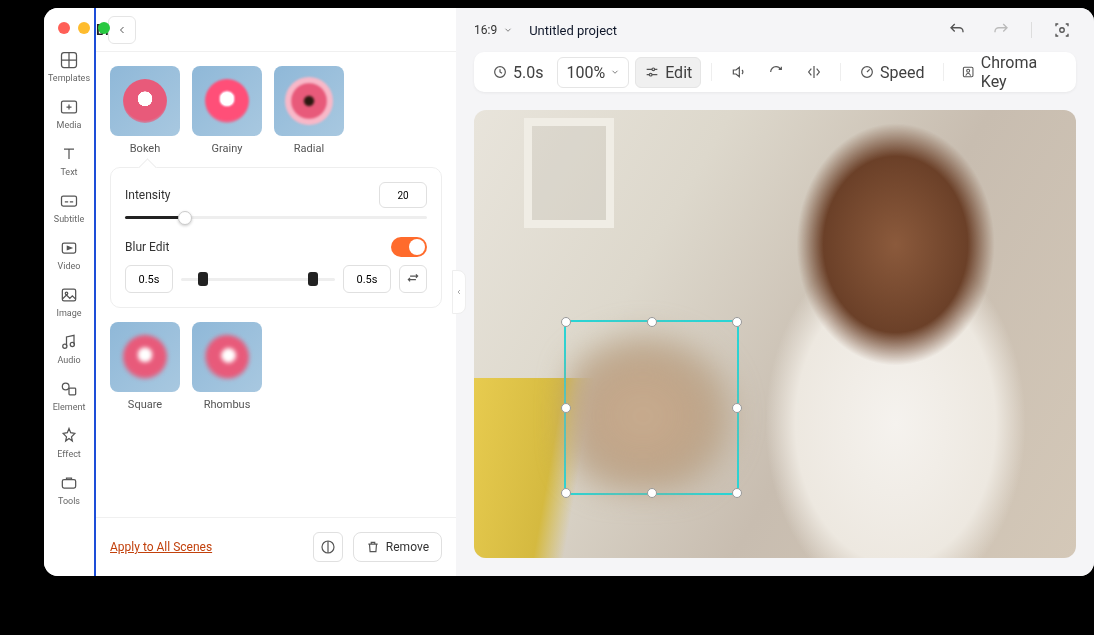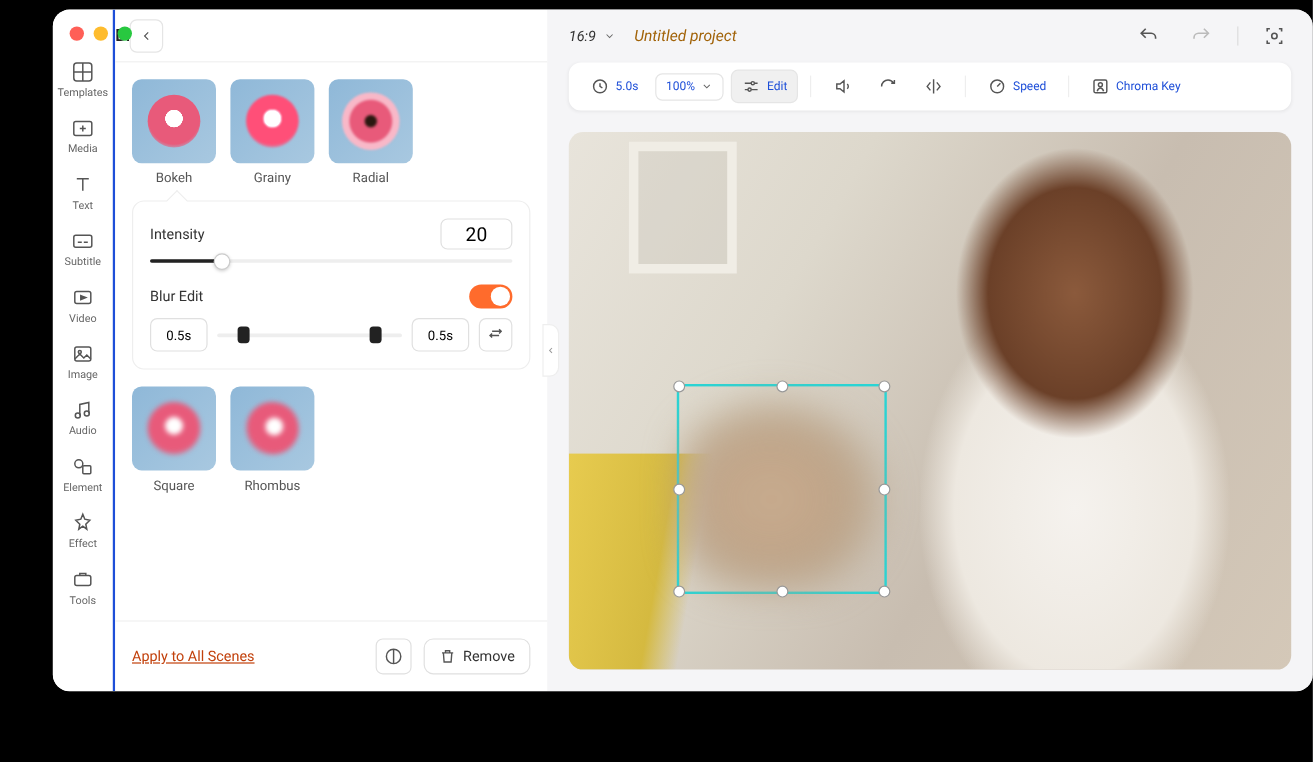--- a/index.html
+++ b/index.html
@@ -29,21 +29,21 @@
 .donut.blurry { filter: blur(2px); }
 .donut.grainy { filter: blur(1px) contrast(1.3); }
 .radial-shape { width:48px; height:48px; border-radius:50%; background: radial-gradient(circle,#2a1810 0 12%, #e85a7a 18% 50%, #f8b8c8 55% 70%, rgba(248,184,200,.2) 85%); filter: blur(1px); }
 .blur-name { font-size: 11px; color: #555; }
 .blur-name.active { color: #222; font-weight:500; }
 
 .controls-card { margin: 4px 14px 10px; border:1px solid #eee; border-radius:10px; padding: 14px; position:relative; }
 .controls-card::before { content:''; position:absolute; top:-7px; left:30px; width:12px; height:12px; background:#fff; border-left:1px solid #eee; border-top:1px solid #eee; transform:rotate(45deg); }
 .ctrl-row { display:flex; align-items:center; justify-content:space-between; margin-bottom: 8px; }
 .ctrl-label { font-size: 12px; color:#333; }
-.ctrl-input { width:60px; height:26px; border:1px solid #e0e0e0; border-radius:6px; text-align:center; font-size:16px; }
+.ctrl-input { width:48px; height:26px; border:1px solid #e0e0e0; border-radius:6px; text-align:center; font-size:10px; }
 .slider-track { height:3px; background:#eee; border-radius:2px; position:relative; margin-bottom:18px; }
 .slider-fill { position:absolute; left:0; top:0; height:100%; background:#222; border-radius:2px; }
 .slider-handle { position:absolute; top:50%; transform:translate(-50%,-50%); width:14px; height:14px; border-radius:50%; background:#fff; border:1px solid #ccc; box-shadow:0 1px 3px rgba(0,0,0,.2); }
 .toggle { width:36px; height:20px; border-radius:10px; background:#ff6b2c; position:relative; cursor:pointer; }
 .toggle-knob { position:absolute; right:2px; top:2px; width:16px; height:16px; background:#fff; border-radius:50%; }
 .fade-row { display:flex; align-items:center; gap:8px; }
 .fade-input { width:48px; height:28px; border:1px solid #e0e0e0; border-radius:6px; text-align:center; font-size:11px; }
 .dual-slider { flex:1; height:3px; background:#eee; border-radius:2px; position:relative; }
 .range-handle { position:absolute; top:50%; transform:translate(-50%,-50%); width:10px; height:14px; background:#222; border-radius:3px; }
 .swap-btn { width:28px; height:28px; border:1px solid #e0e0e0; border-radius:6px; display:flex; align-items:center; justify-content:center; cursor:pointer; background:#fff; }
@@ -52,29 +52,29 @@
 
 .panel-footer { margin-top:auto; display:flex; align-items:center; justify-content:space-between; padding: 14px; border-top:1px solid #f0f0f0; }
 .apply-link { font-size:12px; color:#c2410c; text-decoration:underline; cursor:pointer; }
 .footer-right { display:flex; align-items:center; gap:10px; }
 .compare-btn { width:30px; height:30px; border:1px solid #e0e0e0; border-radius:6px; display:flex; align-items:center; justify-content:center; cursor:pointer; }
 .remove-btn { display:flex; align-items:center; gap:6px; padding: 7px 12px; border:1px solid #e0e0e0; border-radius:8px; background:#fff; cursor:pointer; font-size:12px; color:#333; }
 
 .collapse-btn { position:absolute; right:-10px; top:50%; transform:translateY(-50%); width:14px; height:44px; background:#fff; border:1px solid #eee; border-radius:0 8px 8px 0; display:flex; align-items:center; justify-content:center; cursor:pointer; z-index:5; }
 
 .canvas-area { flex:1; background:#f5f5f7; display:flex; flex-direction:column; position:relative; }
-.canvas-header { height:44px; display:flex; align-items:center; padding: 0 18px; gap:16px;font-style:italic; }
+.canvas-header { height:44px; display:flex; align-items:center; padding: 0 18px; gap:16px; }
 .aspect-select { display:flex; align-items:center; gap:6px; font-size:12px; color:#333; cursor:pointer; }
-.project-name { font-size:13px; color:#a16207; }
+.project-name { font-size:13px; color:#0f172a; }
 .header-spacer { flex:1; }
 .header-icon-btn { width:28px; height:28px; display:flex; align-items:center; justify-content:center; cursor:pointer; color:#666; }
 .header-divider { width:1px; height:16px; background:#ddd; }
 
 .toolbar { margin: 0 18px; background:#fff; border-radius:10px; height:40px; display:flex; align-items:center; padding: 0 10px; gap:6px; box-shadow:0 1px 3px rgba(0,0,0,.06); }
-.tb-item { display:flex; align-items:center; gap:5px; padding:5px 8px; border-radius:6px; cursor:pointer; font-size:10px; color:#1d4ed8; }
+.tb-item { display:flex; align-items:center; gap:5px; padding:5px 8px; border-radius:6px; cursor:pointer; font-size:16px; color:#404040; }
 .tb-item.boxed { border:1px solid #e5e5e5; }
 .tb-item.active { background:#f0f0f0; }
 .tb-divider { width:1px; height:18px; background:#eee; margin:0 4px; }
 .tb-icon { width:16px; height:16px; }
 
 .canvas-content { flex:1; margin:18px; border-radius:12px; overflow:hidden; position:relative; background: linear-gradient(120deg, #e8e4db 0%, #ddd8cc 30%, #c8bdb0 60%, #d4c8b8 100%); }
 .person-sil { position:absolute; right:0; top:0; bottom:0; width:75%; background: radial-gradient(ellipse 180px 220px at 60% 30%, #8b5a3c 0%, #6b4028 40%, transparent 55%), radial-gradient(ellipse 200px 280px at 60% 70%, #f5f2ee 0%, #ede8e0 50%, transparent 65%); }
 .frame-bg { position:absolute; left:50px; top:8px; width:90px; height:110px; border:8px solid #f0ede5; background:rgba(200,195,185,.3); }
 .selection-box { position:absolute; left:90px; top:210px; width:175px; height:175px; border:2px solid #2ad4d4; }
 .sel-handle { position:absolute; width:10px; height:10px; background:#fff; border:1px solid #999; border-radius:50%; }

